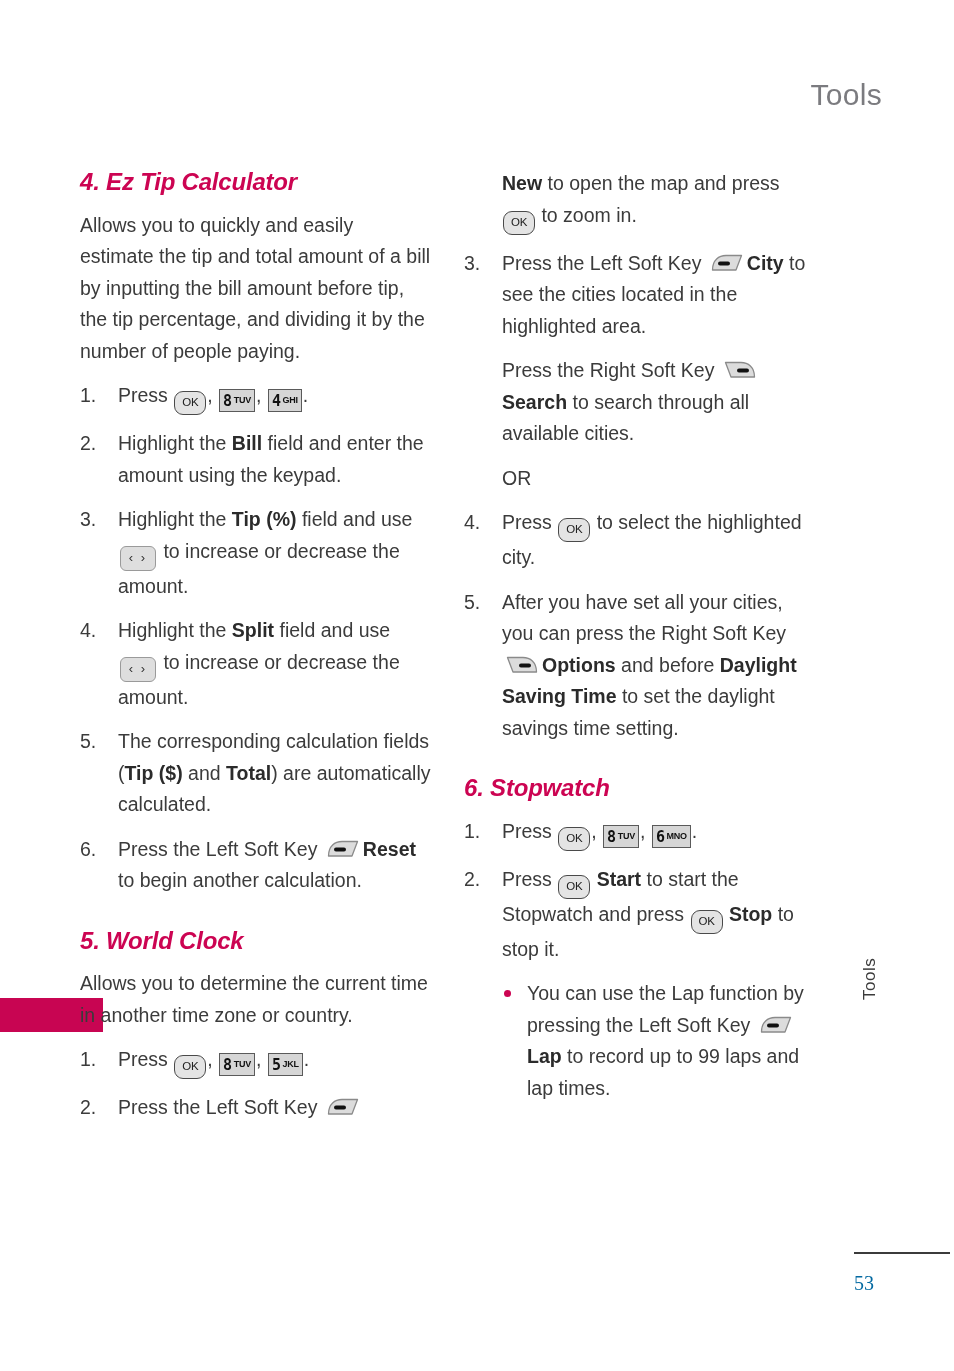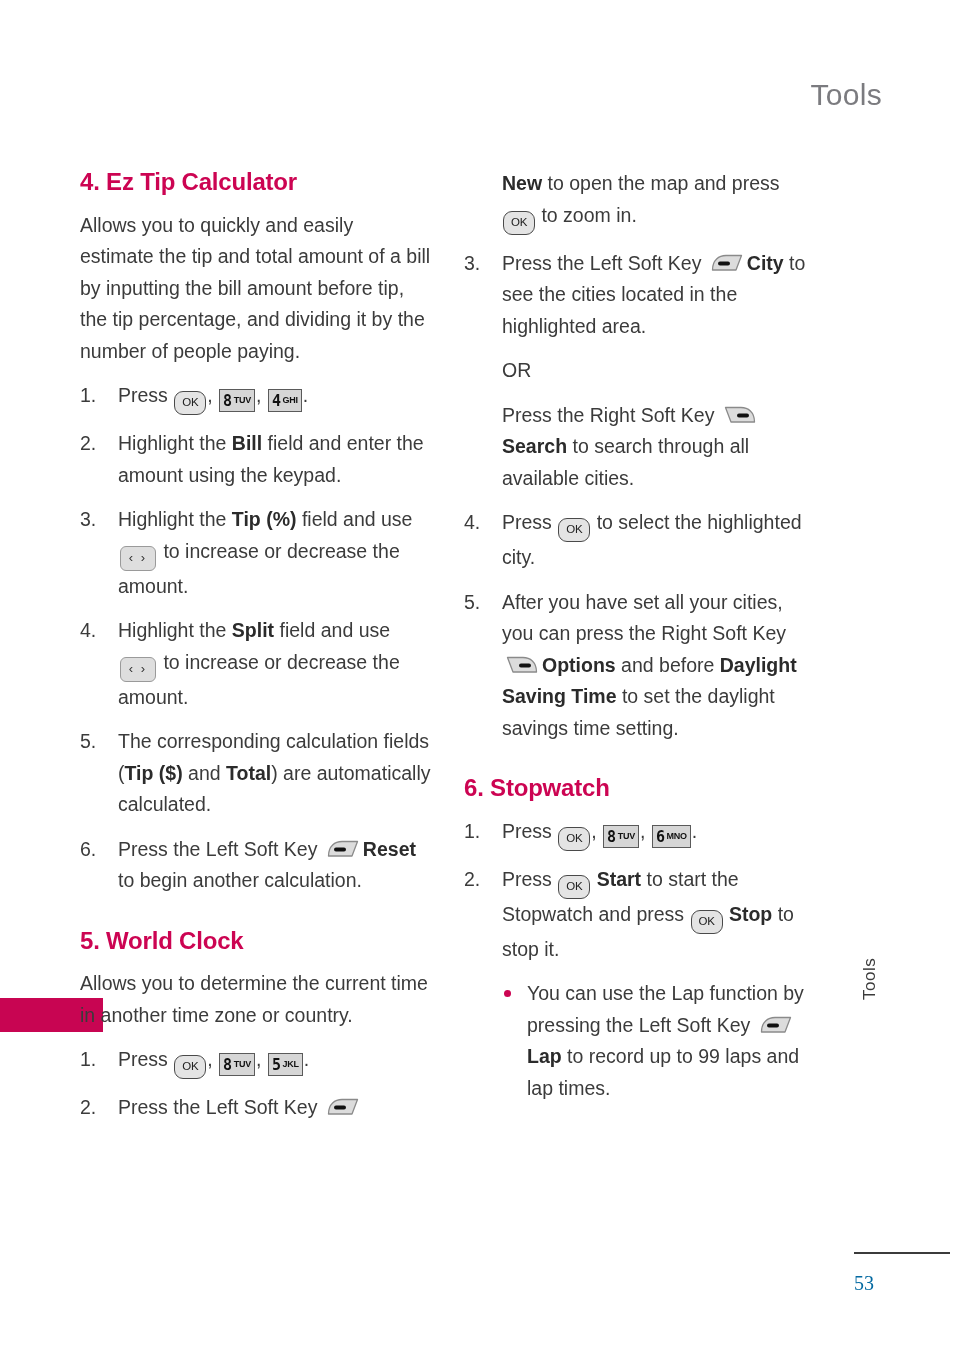--- a/index.html
+++ b/index.html
@@ -67,20 +67,21 @@
   .col-left  { left: 80px; }
   .col-right { left: 464px; }
 
   h2.section-title {
     color: #cc0452;
     font-size: 24px;
     font-weight: bold;
     margin: 0 0 14px 0;
     letter-spacing: -0.2px;
     line-height: 1.15;
+    font-style: italic;
   }
   .section.spaced h2.section-title { margin-top: 30px; }
 
   p.body-text {
     margin: 0 0 13px 0;
     font-size: 19.5px;
     line-height: 31.5px;
     color: #3b3b3b;
   }
 
@@ -277,25 +278,25 @@
     <p class="body-text" style="padding-left:38px;"><b>New</b><span> to open the map and press </span><span class="key key-ok">OK</span><span> to zoom in.</span></p>
 
     <ol class="steps">
 
       <li>
         <span class="num">3.</span>
         <span>Press the Left Soft Key </span><span class="key key-soft"><svg width="34" height="23" viewBox="0 0 34 23">
               <path d="M2.5 18 C2.5 8, 9 3.5, 16 3.5 L31.5 3.5 L26 18 Z" fill="#dcdcdc" stroke="#8a8a8a" stroke-width="1.3" stroke-linejoin="round"></path>
               <rect x="8" y="9.5" width="12" height="4" rx="2" fill="#111"></rect>
             </svg></span><b>City</b><span> to see the cities located in the highlighted area.</span>
-        <span class="sub-line" style="margin-top:13px;">OR</span>
         <span class="sub-line" style="margin-top:13px;"><span>Press the Right Soft Key </span><span class="key key-soft"><svg width="34" height="23" viewBox="0 0 34 23">
                 <path d="M31.5 18 C31.5 8, 25 3.5, 18 3.5 L2.5 3.5 L8 18 Z" fill="#dcdcdc" stroke="#8a8a8a" stroke-width="1.3" stroke-linejoin="round"></path>
                 <rect x="14" y="9.5" width="12" height="4" rx="2" fill="#111"></rect>
               </svg></span><b>Search</b><span> to search through all available cities.</span></span>
+        <span class="sub-line" style="margin-top:13px;">OR</span>
       </li>
 
       <li>
         <span class="num">4.</span>
         <span>Press </span><span class="key key-ok">OK</span><span> to select the highlighted city.</span>
       </li>
 
       <li>
         <span class="num">5.</span>
         <span>After you have set all your cities, you can press the Right Soft Key </span><span class="key key-soft"><svg width="34" height="23" viewBox="0 0 34 23">

